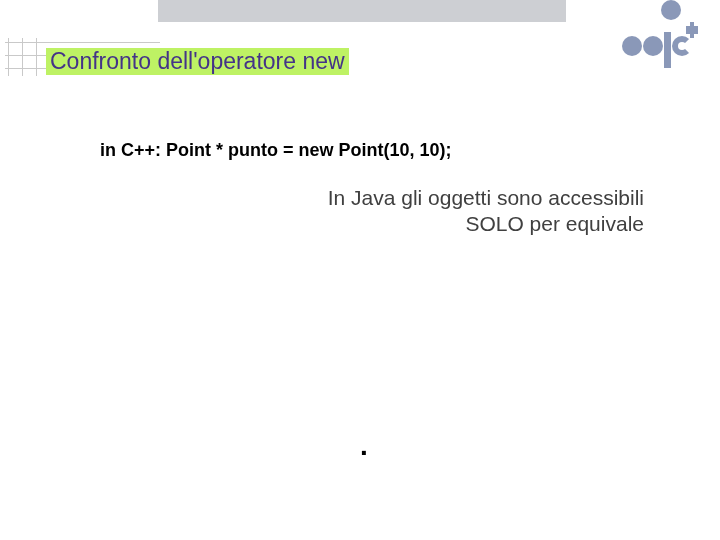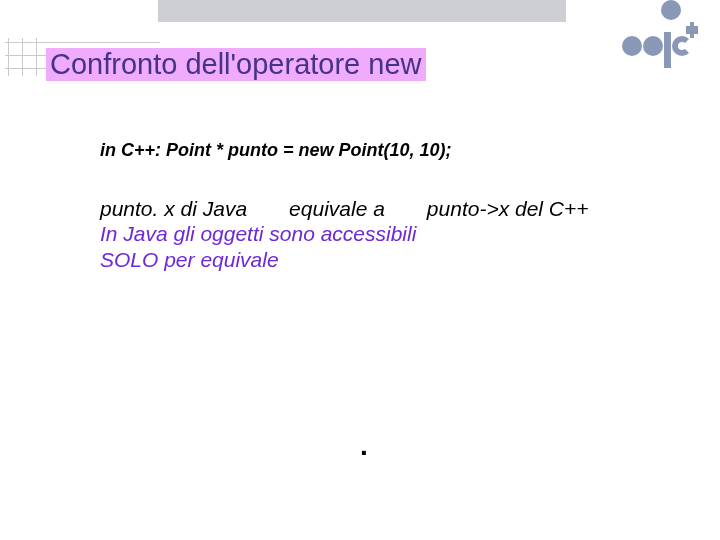--- a/index.html
+++ b/index.html
@@ -102,53 +102,53 @@
     top: 0;
     height: 38px;
     width: 1px;
     background: #c9c9c9;
   }
   .title {
     position: absolute;
     top: 48px;
     left: 46px;
     font-family: "Verdana", sans-serif;
-    font-size: 29px;
+    font-size: 23px;
     color: #443388;
-    background: #f0abfc;
+    background: #bef264;
     padding: 0 4px;
   }
   .body-area {
     position: absolute;
     top: 140px;
     left: 100px;
     right: 76px;
-    font-style: italic;
   }
   .code-line {
     font-family: Arial, Helvetica, sans-serif;
     font-weight: bold;
     font-size: 18px;
     color: #000000;
     margin-bottom: 24px;
   }
   .equiv-row {
     font-family: Verdana, sans-serif;
     font-size: 21px;
     color: #000000;
     margin-top: 36px;
     display: flex;
     gap: 42px;
     white-space: nowrap;
   }
   .para {
     font-family: Verdana, sans-serif;
     font-size: 21px;
-    color: #6d28d9;
+    color: #404040;
     line-height: 1.25;
+    text-align: right;
   }
   .footer-dot {
     position: absolute;
     left: 50%;
     bottom: 78px;
     font-size: 28px;
     font-weight: bold;
     font-family: Arial, sans-serif;
     color: #000;
   }
@@ -178,25 +178,20 @@
   <div class="vline" style="left:36px"></div>
 </div>
 
 <div class="title">Confronto dell'operatore new</div>
 
 <div class="body-area">
 
   <div class="code-line">in C++:  Point * punto = new Point(10, 10);</div>
 
 
-  <div class="equiv-row">
-    <span>punto. x di Java</span>
-    <span>equivale a</span>
-    <span>punto-&gt;x del C++</span>
-  </div>
 
   <div class="para">
     <span>In  Java gli oggetti sono accessibili</span><br>
     <span>SOLO per equivale</span>
   </div>
 
 </div>
 
 <div class="footer-dot">.</div>
 

